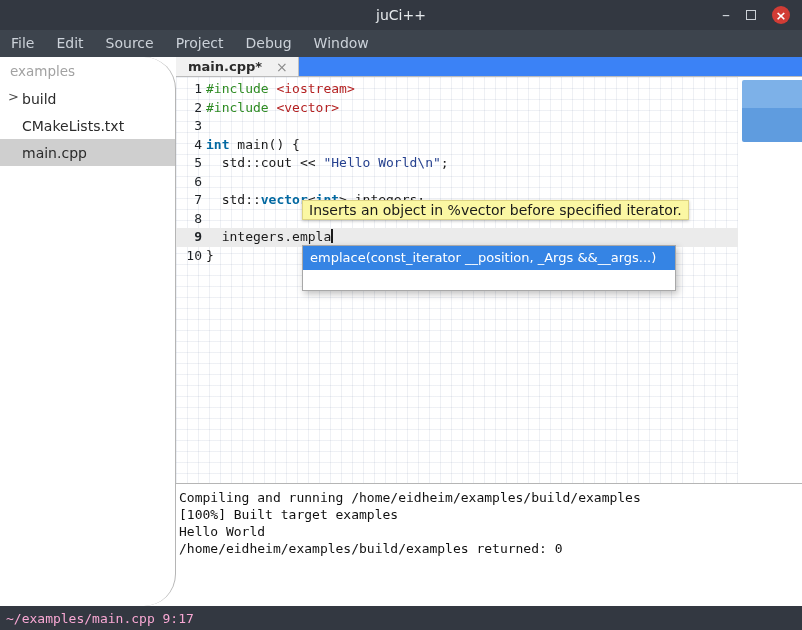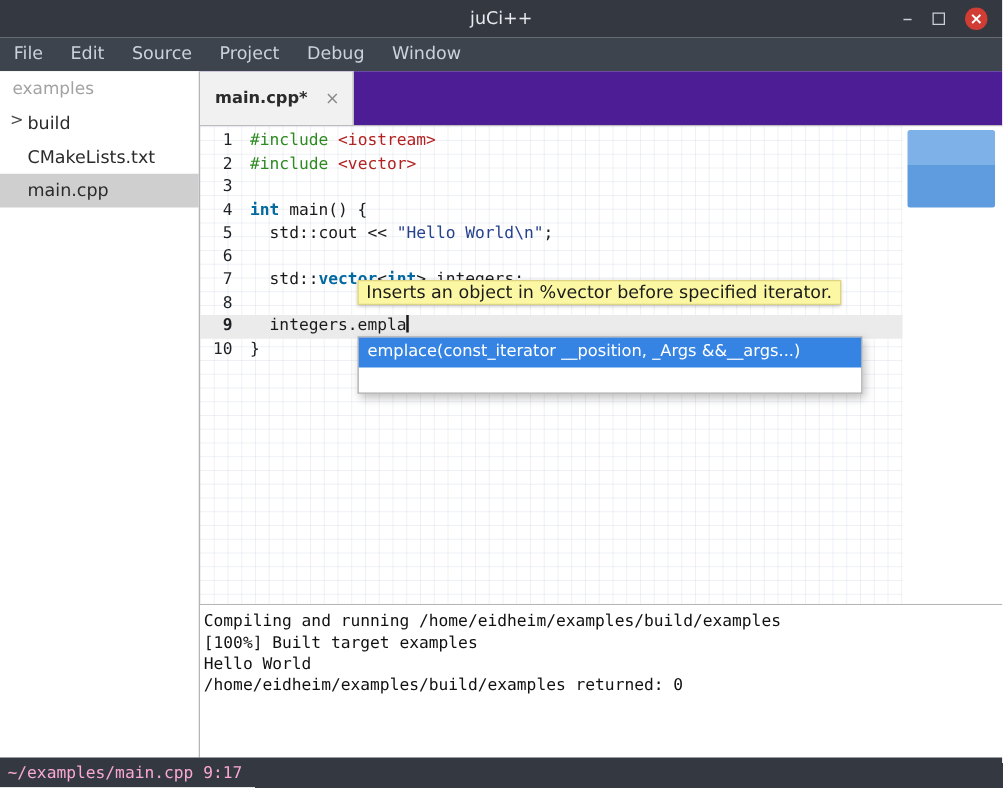--- a/index.html
+++ b/index.html
@@ -14,54 +14,54 @@
   .win-controls { margin-left:auto; display:flex; align-items:center; gap:16px; padding-right:12px; z-index:1; }
   .wc-min { color:#ccd1d7; font-size:16px; line-height:1; cursor:default; }
   .wc-max { width:10px; height:10px; border:1px solid #ccd1d7; display:inline-block; }
   .wc-close { width:18px; height:18px; border-radius:50%; background:#d13c35; color:#fff;
               font-size:13px; font-weight:bold; display:flex; align-items:center; justify-content:center; line-height:1; }
   
   .menubar { height:27px; background:#3d444d; display:flex; align-items:center; flex:none; }
   .menu-item { color:#ccd2d9; font-size:14px; padding:0 11px; line-height:27px; }
   
   .main { flex:1; display:flex; min-height:0; }
-  .sidebar { width:160px; flex:none; background:#fff; border-right:1px solid #b5b5b5; }
+  .sidebar { width:176px; flex:none; background:#fff; border-right:1px solid #b5b5b5;border-radius:32px; }
   .sidebar-header { height:28px; line-height:28px; padding:0 10px; color:#a2a2a2; font-size:13.5px; }
   .tree-row { height:27px; display:flex; align-items:center; font-size:14px; color:#2b2b2b; padding-left:22px; position:relative; }
   .tree-row.selected { background:#cfcfcf; }
   .expander { position:absolute; left:8px; top:4px; font-size:13px; color:#4a4a4a; }
   .content { flex:1; display:flex; flex-direction:column; min-width:0; }
   
-  .tabstrip { height:44px; background:#4c1d95; border-bottom:1px solid #bcbcbc; display:flex; flex:none; }
+  .tabstrip { height:20px; background:#3b82f6; border-bottom:1px solid #bcbcbc; display:flex; flex:none; }
   .tab { background:#f1f1f1; padding:0 10px 0 12px; display:flex; align-items:center; gap:14px;
          font-size:13px; font-weight:bold; color:#2b2b2b; border-right:1px solid #c0c0c0; }
   .tab-close { font-weight:normal; color:#8a8a8a; font-size:14px; }
   
   .editor { flex:1; position:relative; background:#fff; overflow:hidden; }
   .grid-bg { position:absolute; left:0; top:0; width:562px; bottom:0;
     background-image:
       linear-gradient(to right, rgba(90,110,150,0.10) 1px, transparent 1px),
       linear-gradient(to bottom, rgba(90,110,150,0.10) 1px, transparent 1px);
     background-size:11px 11px; }
   .code-lines { position:absolute; left:0; top:0; width:562px; padding-top:3px; }
   .code-row { display:flex; height:18.5px; line-height:18.5px; font:13px/18.5px "DejaVu Sans Mono", monospace; }
   .code-row.current { background:#ebebeb; }
   .ln { width:26px; text-align:right; color:#1d2125; flex:none; }
   .ln.bold { font-weight:bold; }
-  .code-text { margin-left:14px; white-space:pre; color:#1a1a1a; }
+  .code-text { margin-left:4px; white-space:pre; color:#1a1a1a; }
   .tk-pp  { color:#2e8b22; }
   .tk-inc { color:#b42121; }
   .tk-kw  { color:#0369a1; font-weight:bold; }
   .tk-str { color:#26418f; }
   .caret { display:inline-block; width:2px; height:14px; background:#1a1a1a; vertical-align:-2px; }
   .overview-thumb { position:absolute; left:566px; top:3px; width:70px; height:62px; border-radius:2px;
     background:linear-gradient(180deg,#7db1e8 0%,#7db1e8 45%,#5f9cdf 45%,#5f9cdf 100%); }
   .doc-tooltip { position:absolute; left:126px; top:123px; background:#fbf7a3; border:1px solid #ddd382;
     box-shadow:0 1px 3px rgba(0,0,0,0.25); font-size:14px; color:#1a1a1a; padding:1px 6px; white-space:nowrap; z-index:5; }
-  .completion { position:absolute; left:126px; top:168px; width:404px; background:#fff;
+  .completion { position:absolute; left:126px; top:168px; width:374px; background:#fff;
     border:1px solid #a8a8a8; box-shadow:2px 3px 7px rgba(0,0,0,0.25); padding-bottom:20px; z-index:4; }
   .comp-row { height:24px; line-height:24px; padding:0 7px; font-size:13px; color:#1a1a1a;
     white-space:nowrap; overflow:hidden; }
   .comp-row.selected { background:#3584e4; color:#fff; }
   
   .terminal { height:123px; flex:none; border-top:1px solid #b5b5b5; background:#fff;
     padding:5px 3px 0; font:13px/17px "DejaVu Sans Mono", monospace; color:#111; overflow:hidden; }
   .term-line { height:17px; white-space:pre; }
   
   .statusbar { height:24px; flex:none; background:#333841; color:#f9a8d4; display:flex; align-items:center;

